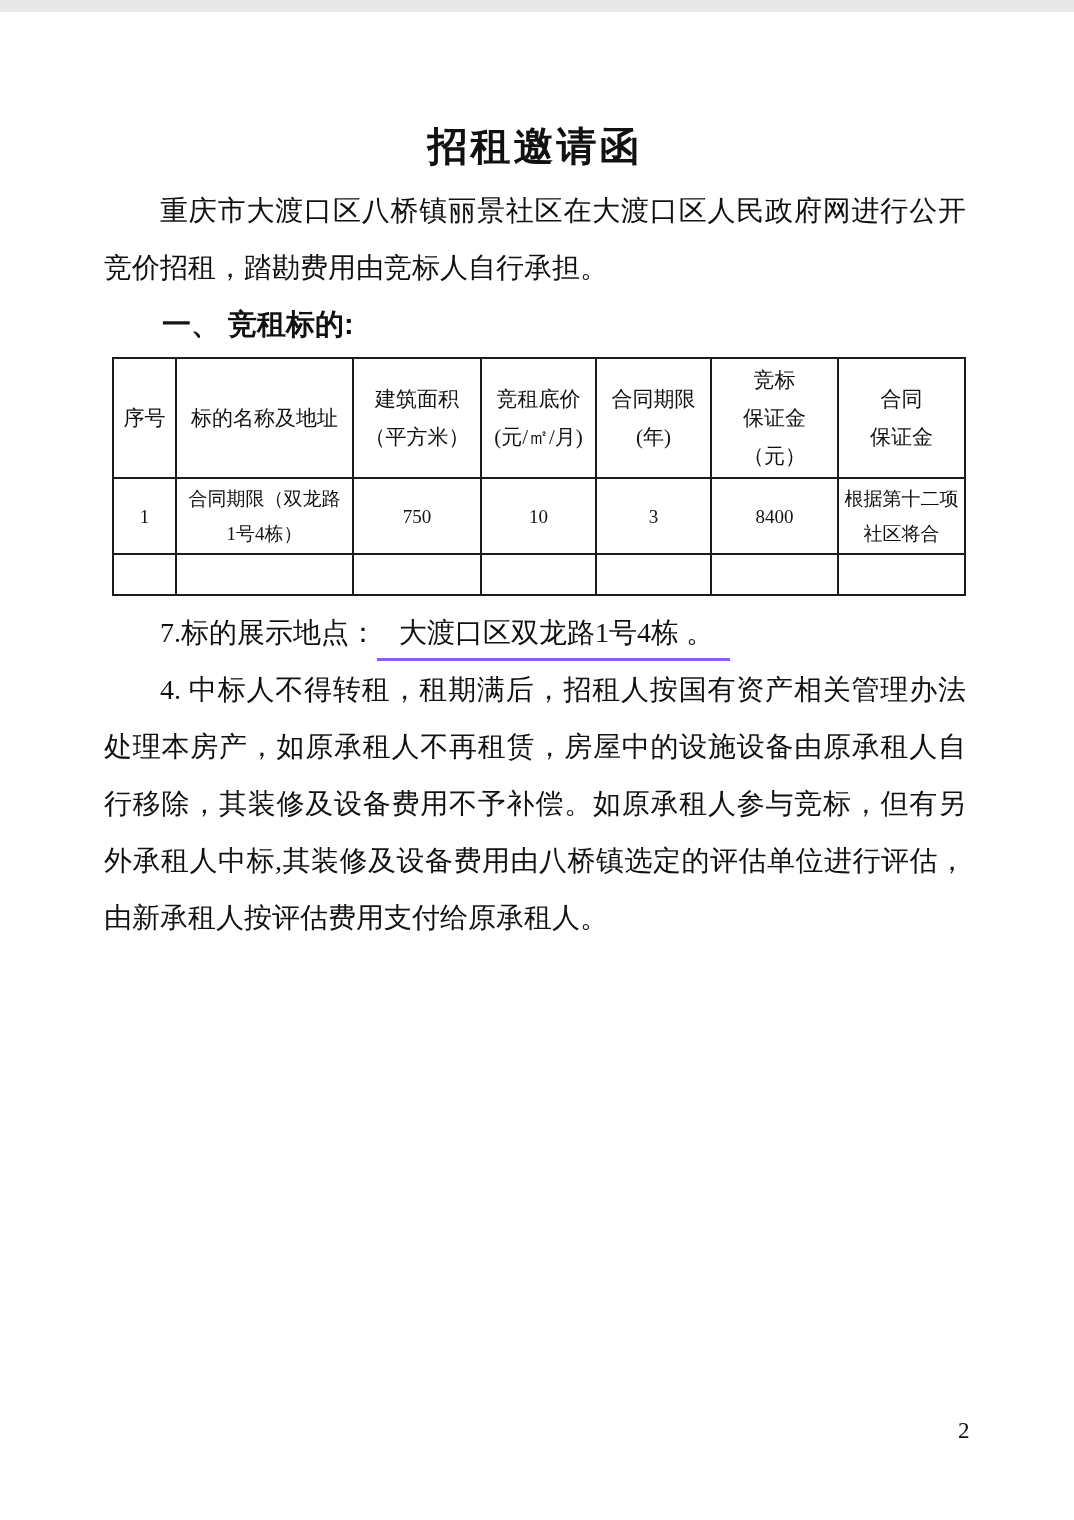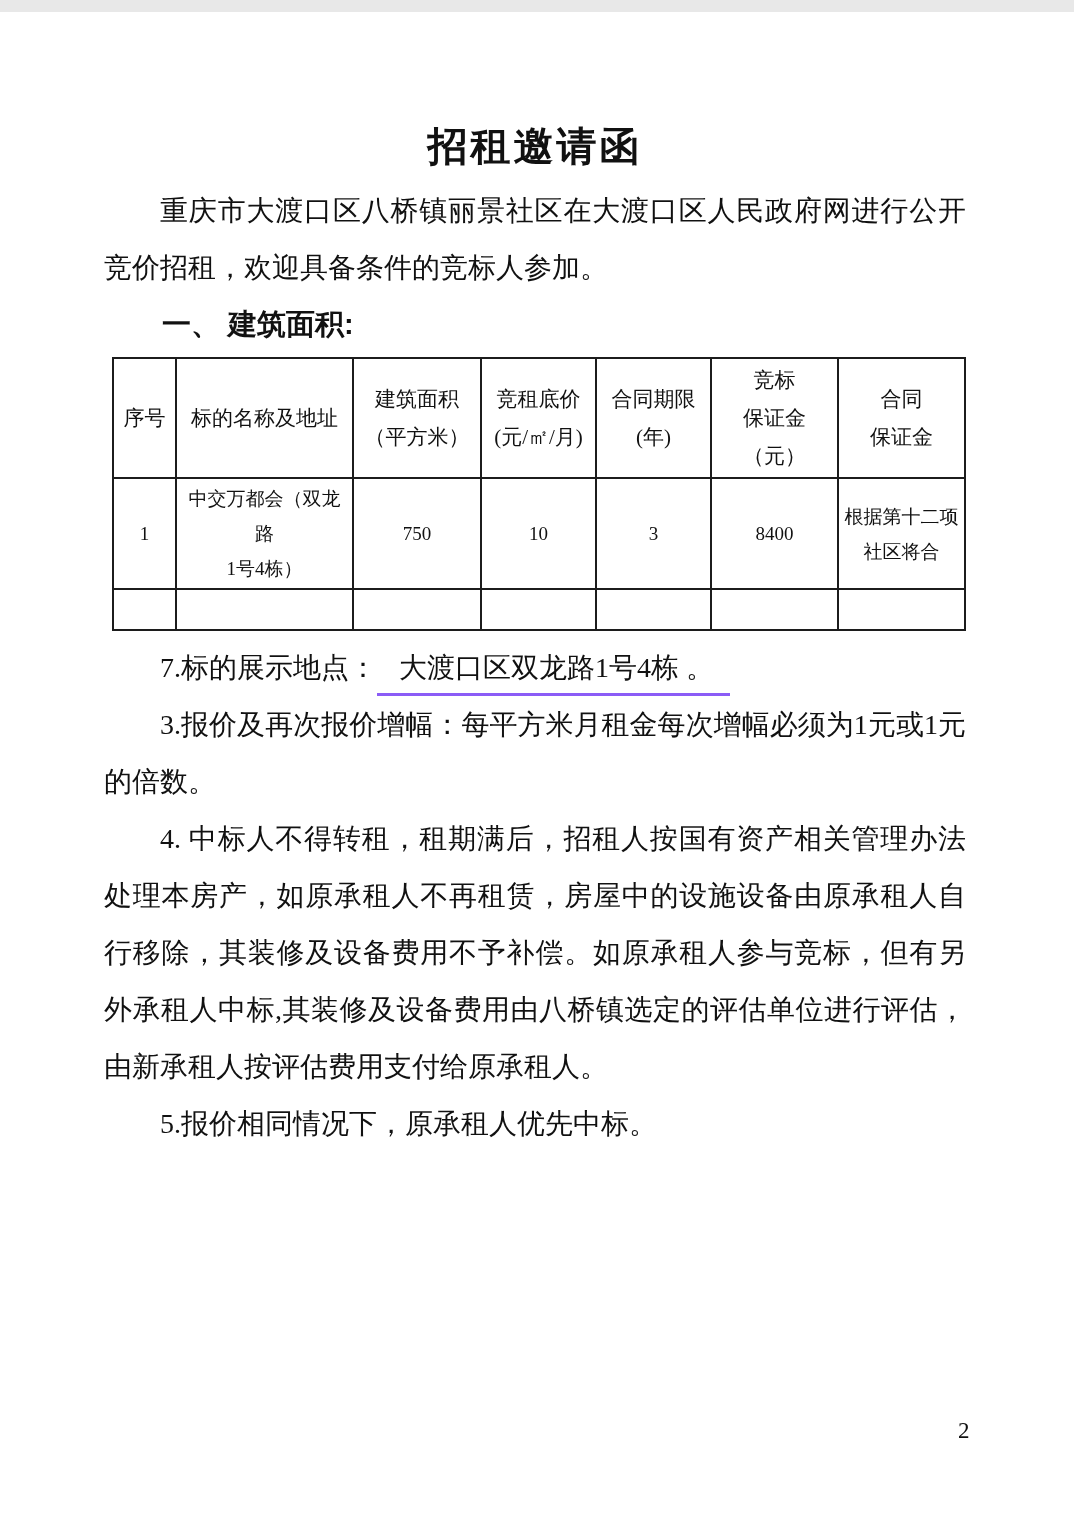--- a/index.html
+++ b/index.html
@@ -95,23 +95,23 @@
   }
 </style>
 </head>
 <body>
 
 <div class="page">
   <div class="content">
 
     <h1 class="doc-title">招租邀请函</h1>
 
-    <p class="para indent first">重庆市大渡口区八桥镇丽景社区在大渡口区人民政府网进行公开竞价招租，欢迎具备条件的竞标人参加。</p>
+    <p class="para indent first">重庆市大渡口区八桥镇丽景社区在大渡口区人民政府网进行公开竞价招租，踏勘费用由竞标人自行承担。</p>
 
-    <h2 class="section-heading">一、 建筑面积:</h2>
+    <h2 class="section-heading">一、 竞租标的:</h2>
 
     <table class="tender">
       <colgroup>
         <col style="width:63px">
         <col style="width:177px">
         <col style="width:128px">
         <col style="width:115px">
         <col style="width:115px">
         <col style="width:127px">
         <col style="width:127px">
@@ -129,21 +129,21 @@
           <th>竞标
 保证金
 （元）</th>
           <th>合同
 保证金</th>
         </tr>
       </thead>
       <tbody>
         <tr class="data-row">
           <td>1</td>
-          <td>中交万都会（双龙路
+          <td>合同期限（双龙路
 1号4栋）</td>
           <td>750</td>
           <td>10</td>
           <td>3</td>
           <td>8400</td>
           <td>根据第十二项
 社区将合</td>
         </tr>
         <tr class="empty-row">
           <td></td>
@@ -154,24 +154,22 @@
           <td></td>
           <td></td>
         </tr>
       </tbody>
     </table>
 
     <div class="notes">
 
       <p class="para indent"><span>7.标的展示地点：</span><span class="underlined">大渡口区双龙路1号4栋 。</span></p>
 
-      <p class="para indent">3.报价及再次报价增幅：每平方米月租金每次增幅必须为1元或1元的倍数。</p>
 
       <p class="para indent">4. 中标人不得转租，租期满后，招租人按国有资产相关管理办法处理本房产，如原承租人不再租赁，房屋中的设施设备由原承租人自行移除，其装修及设备费用不予补偿。如原承租人参与竞标，但有另外承租人中标,其装修及设备费用由八桥镇选定的评估单位进行评估，由新承租人按评估费用支付给原承租人。</p>
 
-      <p class="para indent">5.报价相同情况下，原承租人优先中标。</p>
 
     </div>
 
   </div>
 
   <div class="page-number">2</div>
 </div>
 
 </body></html>

